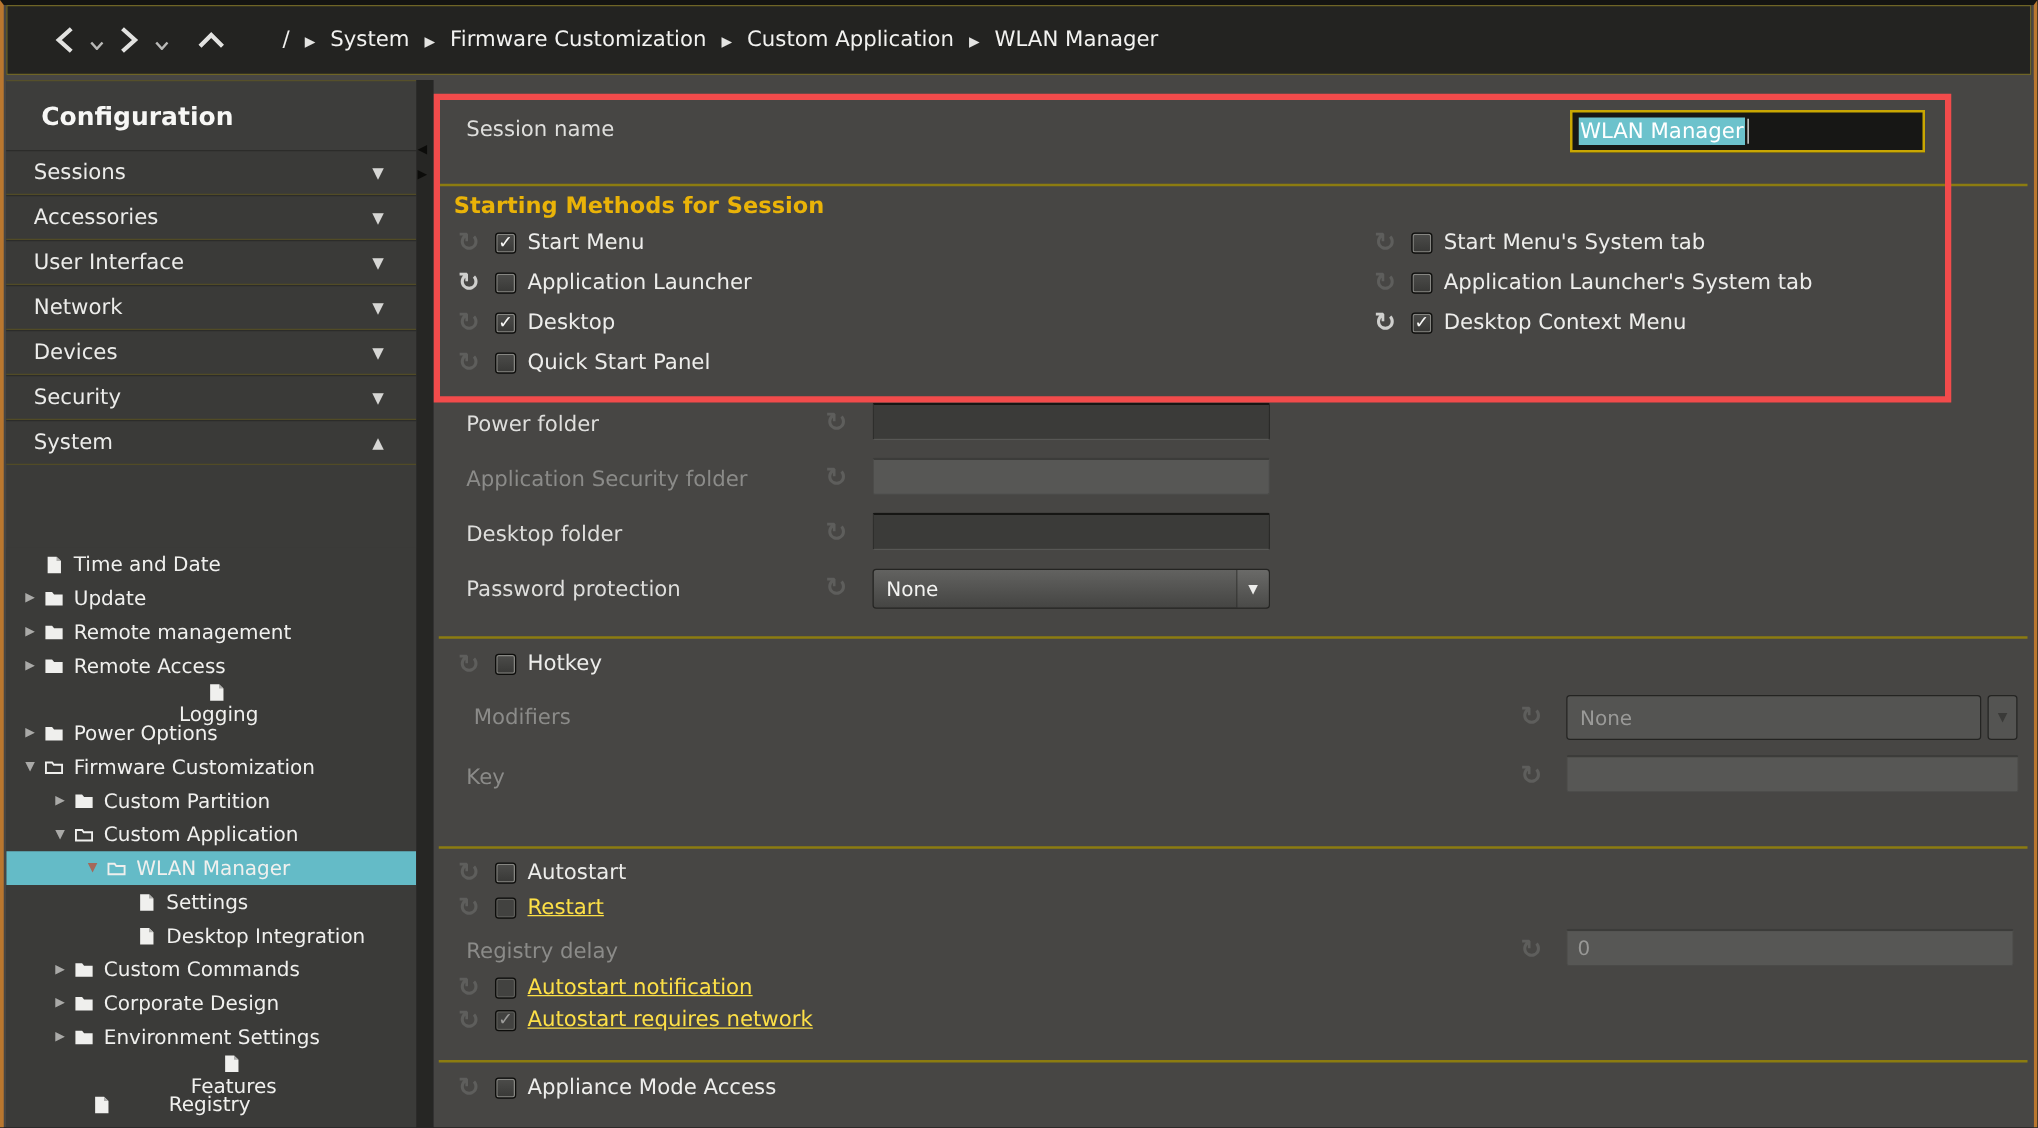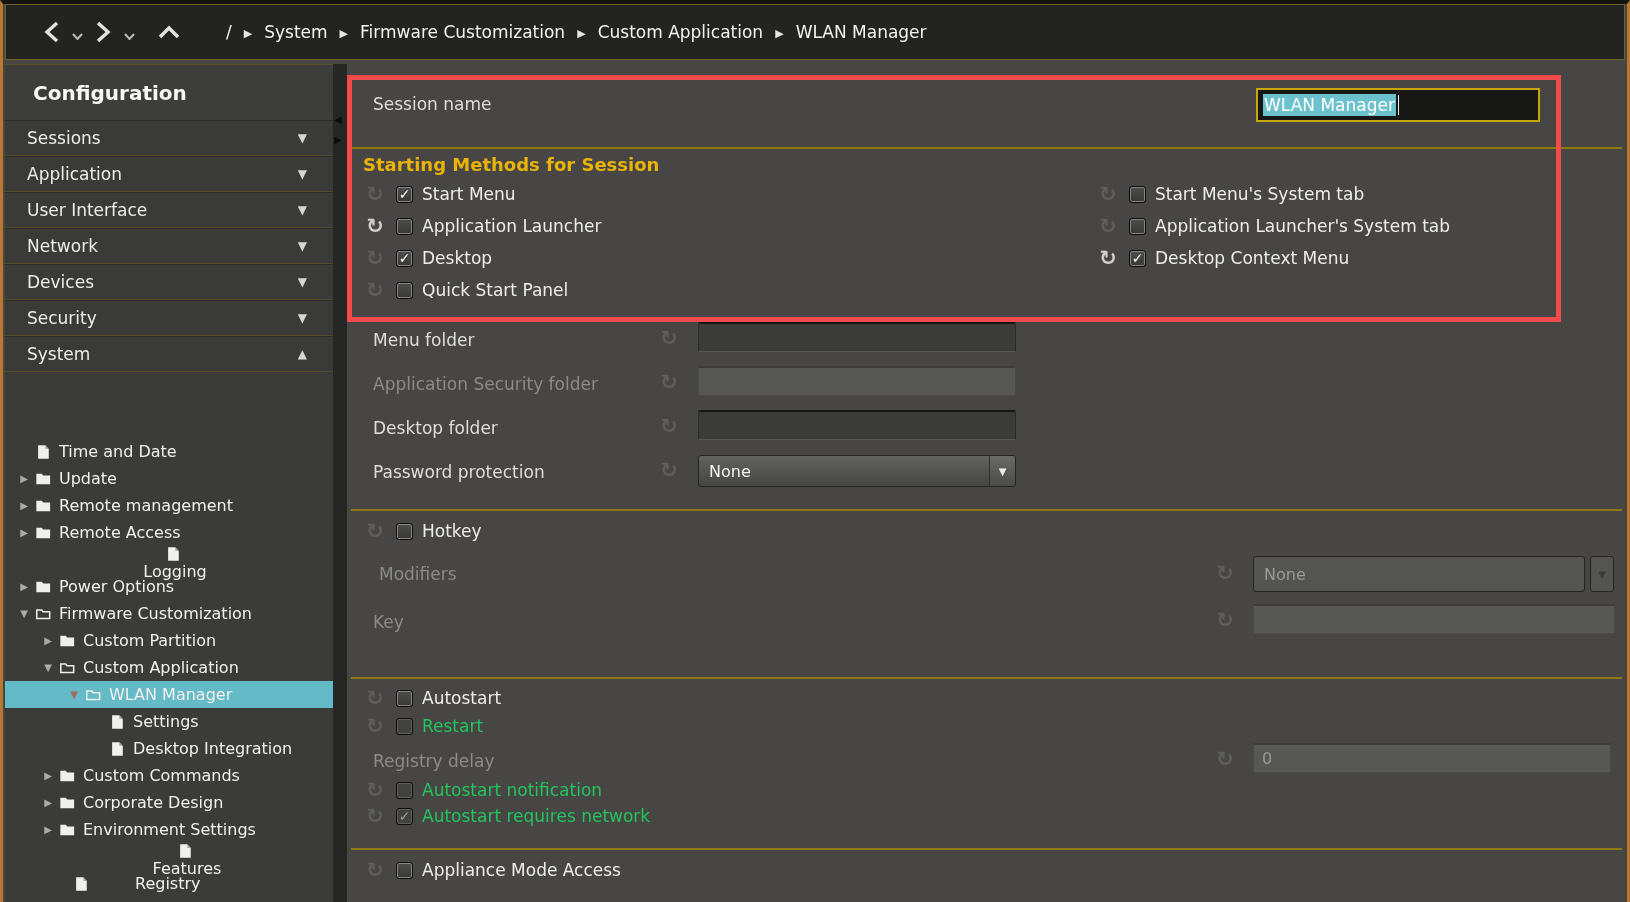--- a/index.html
+++ b/index.html
@@ -43,21 +43,21 @@
   
   .ck-row{display:flex;align-items:center;gap:9px;}
   .rst{width:24px;text-align:center;font-size:21px;font-weight:bold;color:#5e5e5c;line-height:1;cursor:pointer;
        transform:scaleX(-1);}
   .rst.on{color:#cfcfcd;}
   .cb{width:17px;height:17px;border-radius:3px;background:linear-gradient(#4c4c4a,#383836);
       border:1px solid #0d0d0b;box-shadow:inset 0 0 0 1px #868682;flex:none;display:flex;
       align-items:center;justify-content:center;font-size:14px;font-weight:bold;color:#fafaf8;cursor:pointer;}
   .ck-row.dis .cb{box-shadow:inset 0 0 0 1px #5e5e5a;background:#424240;color:#9c9c9a;cursor:default;}
   .ck-label{font-size:17px;color:#ededeb;}
-  .ck-row.dis .ck-label{color:#22c55e;}
+  .ck-row.dis .ck-label{color:#fde047;text-decoration:underline;}
   
   .tfield{position:absolute;height:30px;background:#3b3b39;border-top:2px solid #161614;
           border-left:1px solid #2a2a28;border-right:1px solid #2a2a28;border-bottom:1px solid #57575 5;
           border-bottom:1px solid #575755;border-radius:2px;display:flex;align-items:center;
           padding:0 8px;font-size:16px;color:#ececea;}
   .tfield.dis{background:#575755;border:1px solid #4a4a48;border-top:2px solid #3c3c3a;color:#989896;}
   .combo{position:absolute;height:32px;border:1px solid #242422;border-radius:3px;
          background:linear-gradient(#626260,#454543);display:flex;align-items:center;
          font-size:16px;color:#f2f2f0;cursor:pointer;}
   .combo .cval{flex:1;padding:0 10px;}
@@ -125,21 +125,21 @@
   </div>
 
   <div id="sidebar">
     <div id="side-title">Configuration</div>
     <div id="accordion">
         <div class="acc-row">
           <span>Sessions</span>
           <span class="acc-tri">▼</span>
         </div>
         <div class="acc-row">
-          <span>Application</span>
+          <span>Accessories</span>
           <span class="acc-tri">▼</span>
         </div>
         <div class="acc-row">
           <span>User Interface</span>
           <span class="acc-tri">▼</span>
         </div>
         <div class="acc-row">
           <span>Network</span>
           <span class="acc-tri">▼</span>
         </div>
@@ -336,21 +336,21 @@
         </div>
         <div class="ck-row" style="height: 32px;">
           <span class="rst on">↺</span>
           <span class="cb">✓</span>
           <span class="ck-label">Desktop Context Menu</span>
         </div>
       </div>
 
     <div id="red-box"></div>
 
-    <div class="abs flabel" style="left:26px;top:266px">Menu folder</div>
+    <div class="abs flabel" style="left:26px;top:266px">Power folder</div>
     <span class="rst abs" style="left:310px;top:264px">↺</span>
     <div class="tfield" style="left:351px;top:258px;width:318px">
         <span></span>
       </div>
 
     <div class="abs flabel dis" style="left:26px;top:310px">Application Security folder</div>
     <span class="rst abs" style="left:310px;top:308px">↺</span>
     <div class="tfield dis" style="left:351px;top:302px;width:318px">
         <span></span>
       </div>

